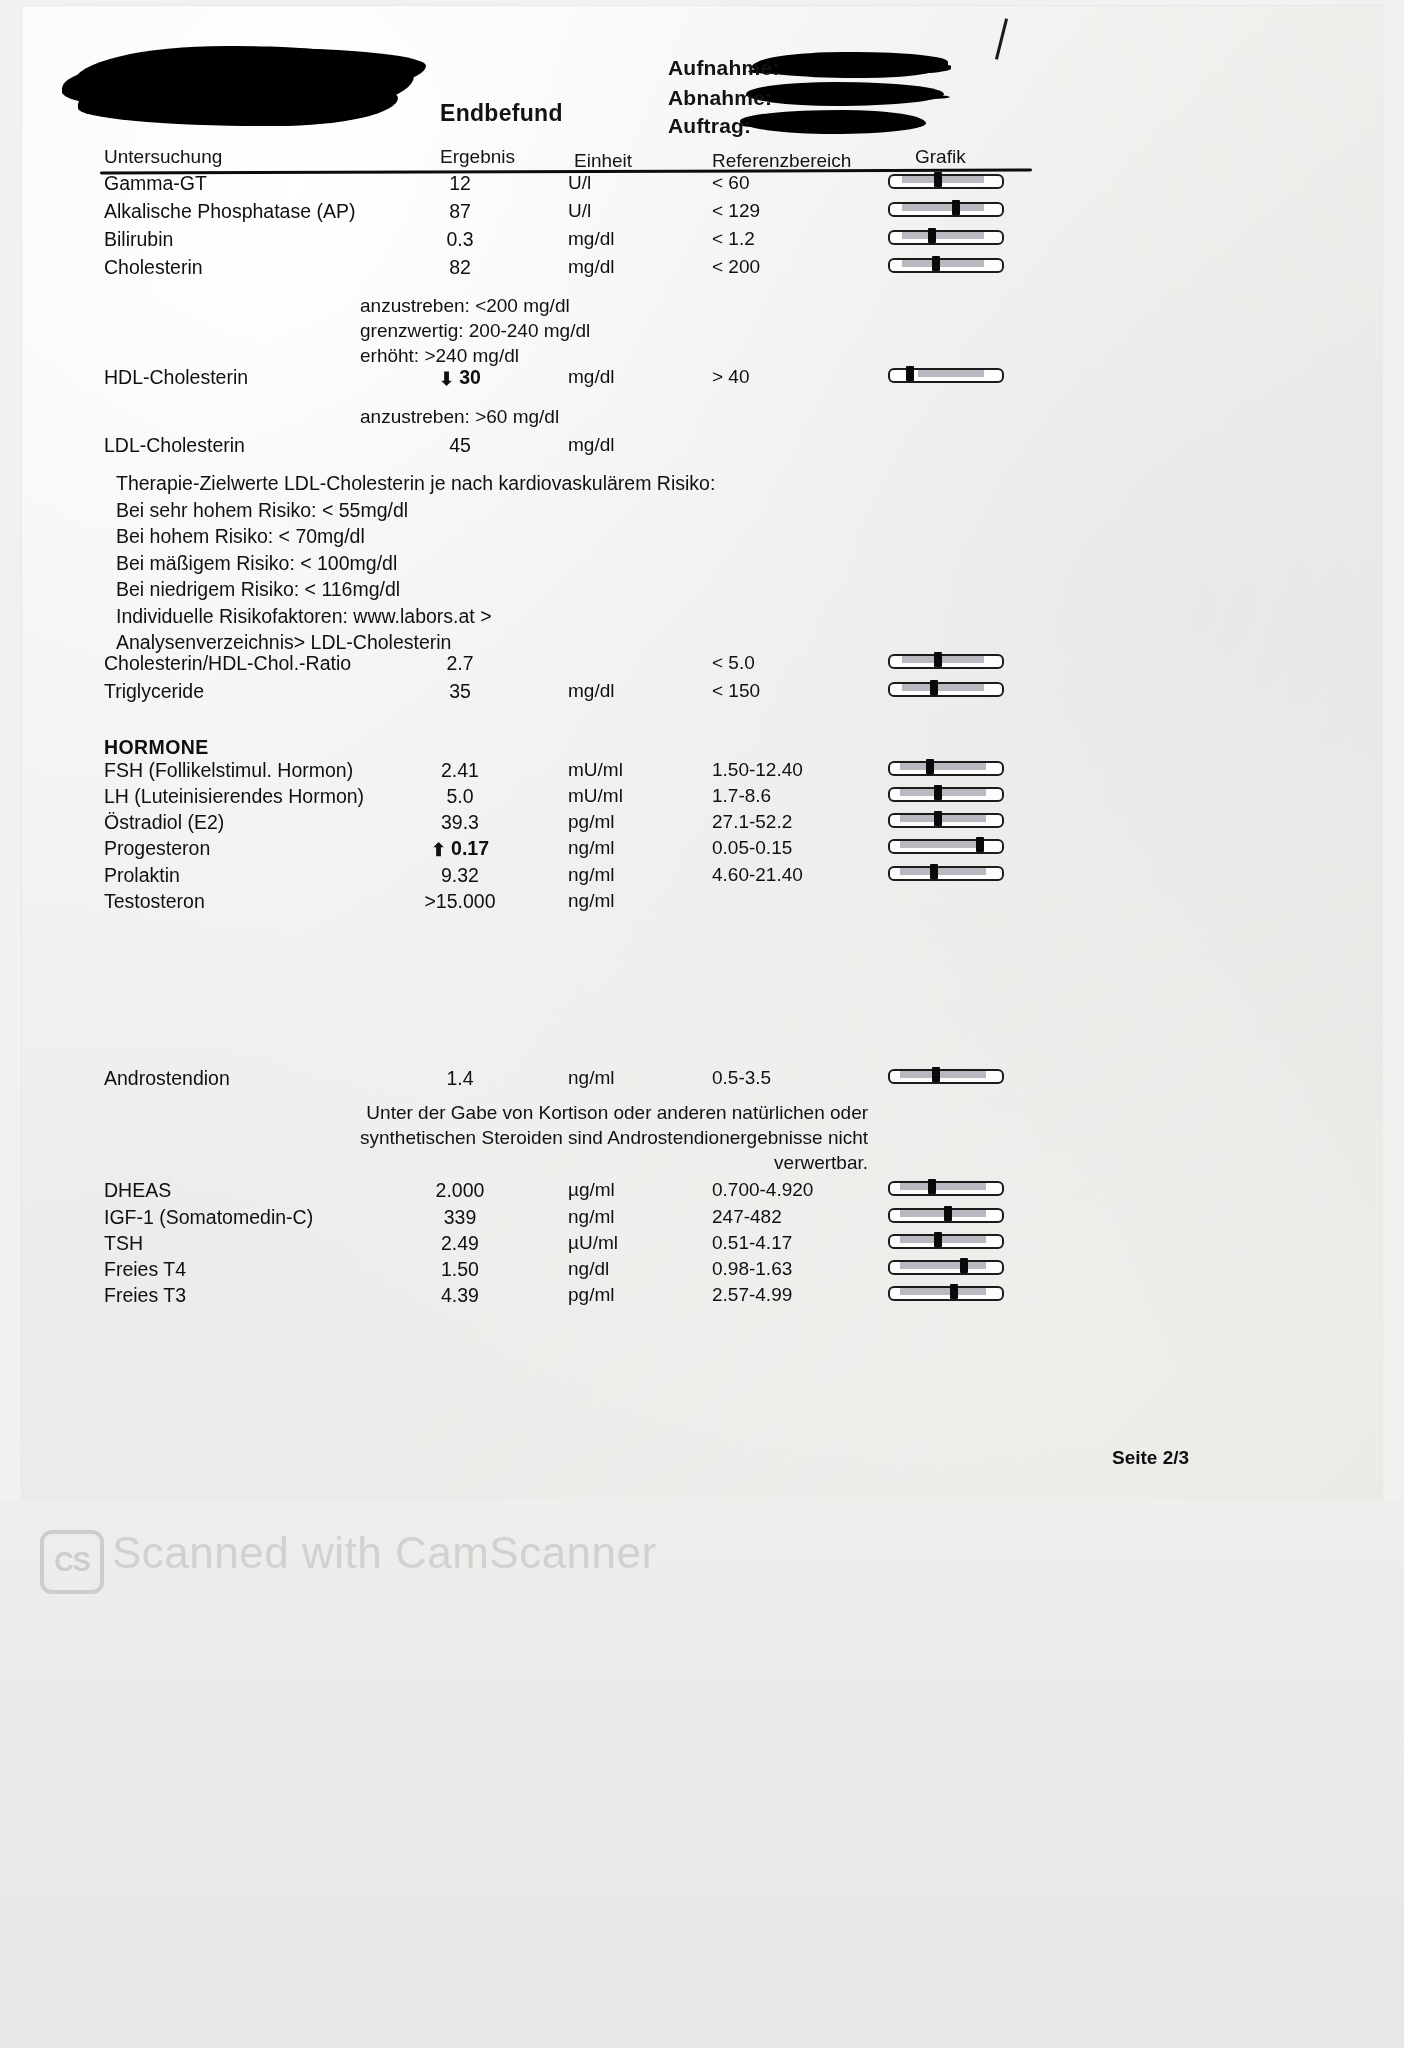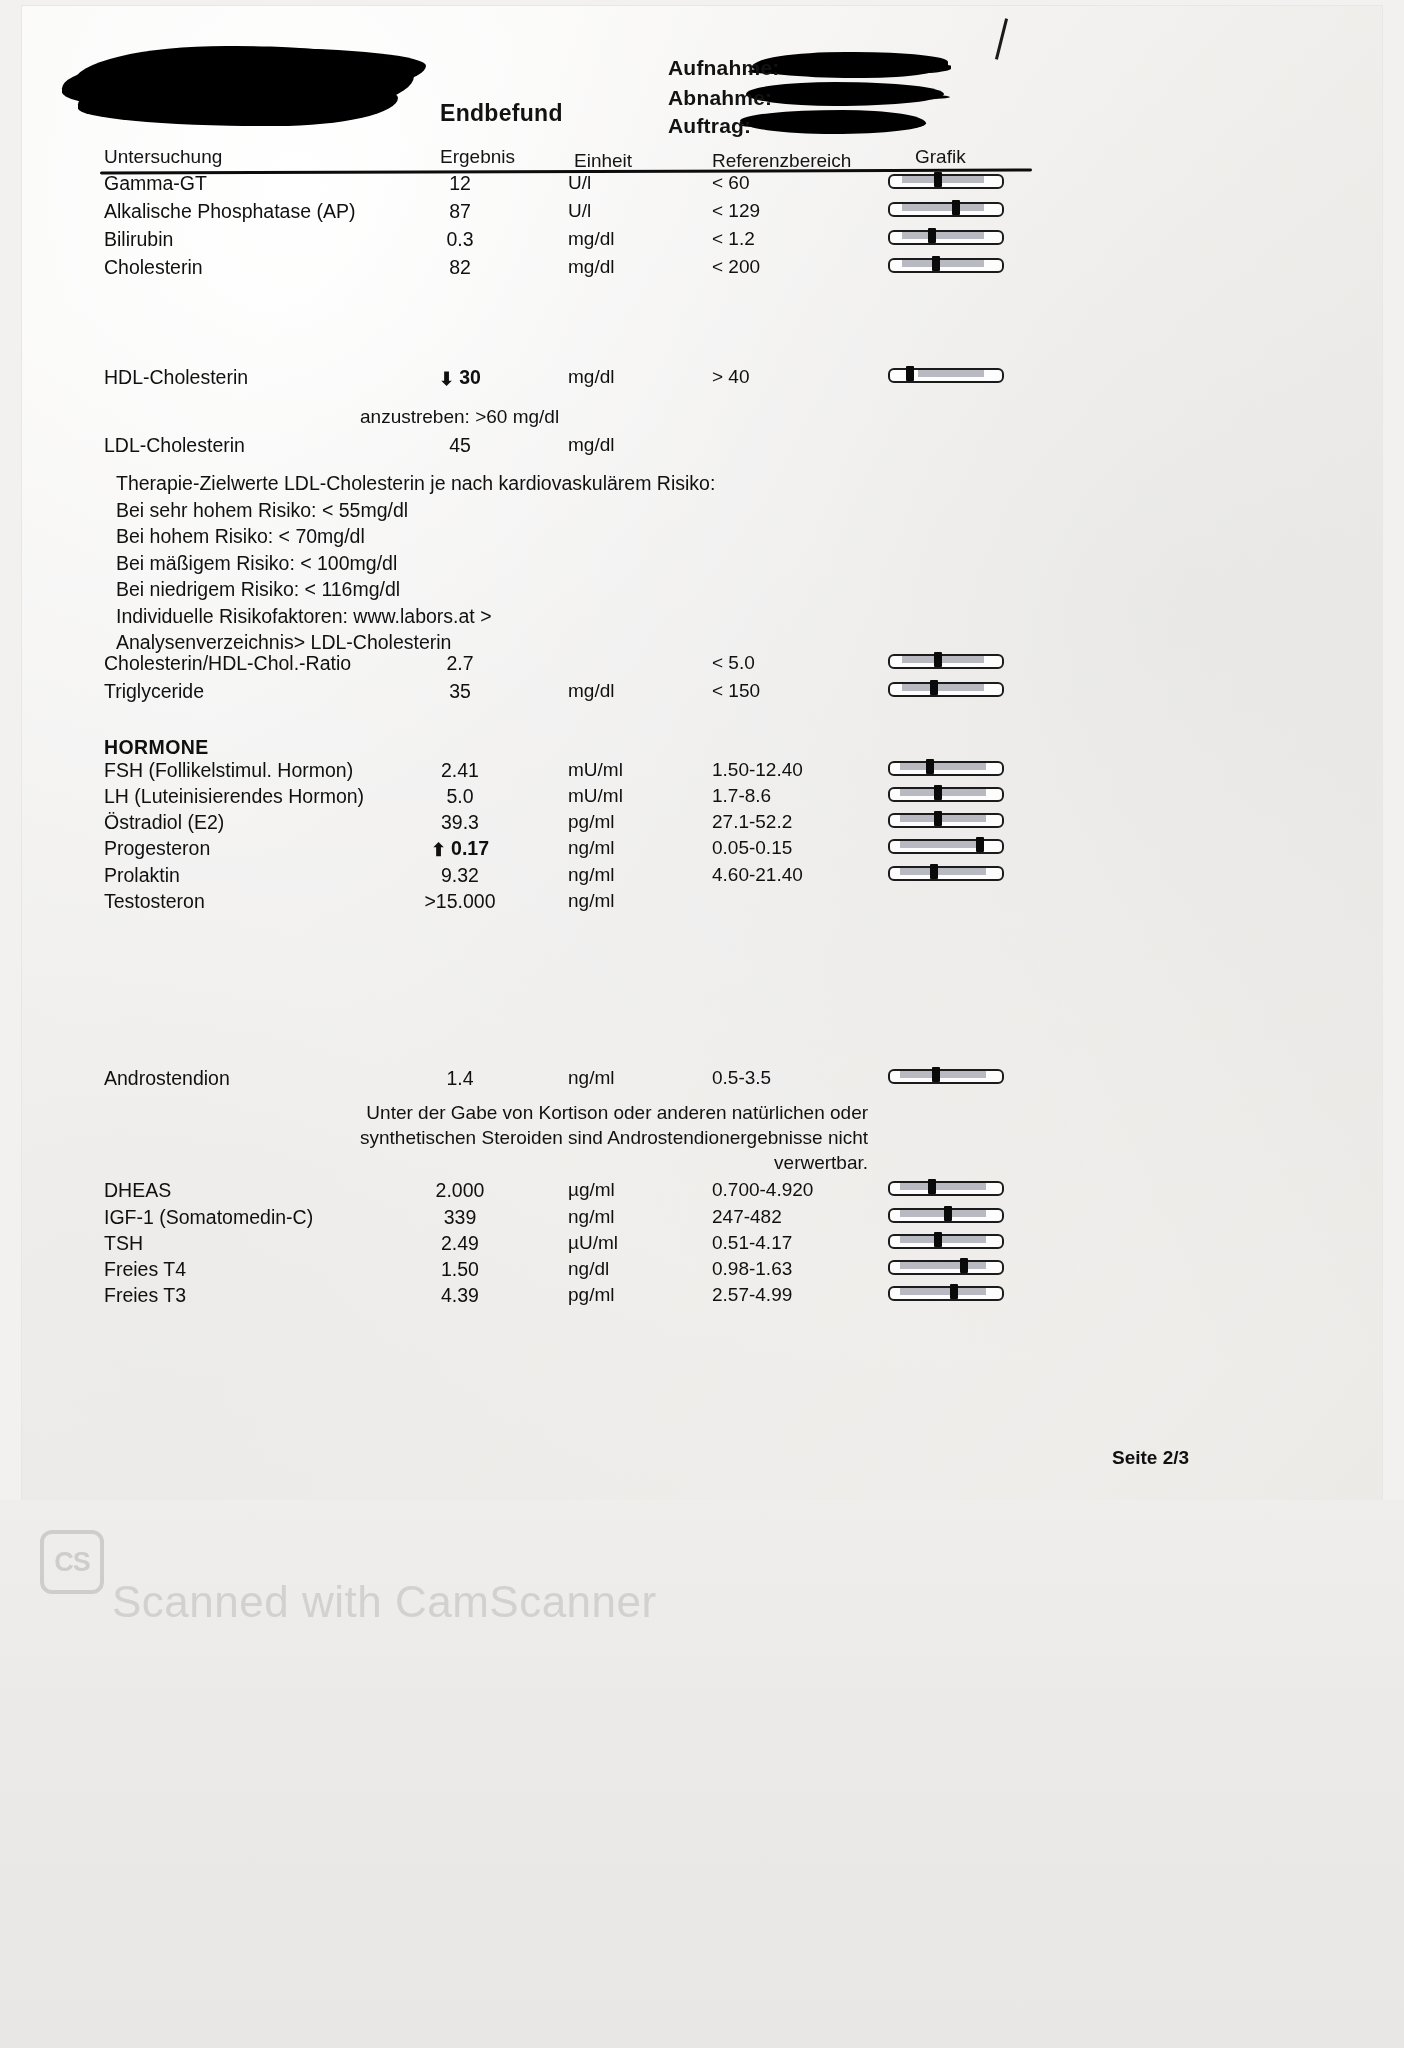--- a/index.html
+++ b/index.html
@@ -86,21 +86,21 @@
     letter-spacing:.4px;}
 
   .seite{position:absolute;left:1112px;top:1447px;font-size:19px;font-weight:700;}
 
   
   .cs-logo{position:absolute;left:40px;top:1530px;width:56px;height:56px;
     border-radius:12px;border:4px solid #cfcdcb;display:flex;
     align-items:center;justify-content:center;}
   .cs-logo span{font-size:27px;font-weight:700;color:#cfcdcb;
     letter-spacing:-1px;}
-  .cs-text{position:absolute;left:112px;top:1577px;font-size:44px;
+  .cs-text{position:absolute;left:112px;top:1528px;font-size:44px;
     color:#d3d1cf;letter-spacing:.5px;}
 </style>
 </head>
 <body>
 
 <div class="page">
   <div class="sheet"></div>
   <div class="lower"></div>
 
   <div class="content">
@@ -119,20 +119,23 @@
 
     <div class="colhdr" style="left:104px;top:146px;">Untersuchung</div>
     <div class="colhdr" style="left:440px;top:146px;">Ergebnis</div>
     <div class="colhdr" style="left:574px;top:150px;">Einheit</div>
     <div class="colhdr" style="left:712px;top:150px;">Referenzbereich</div>
     <div class="colhdr" style="left:915px;top:146px;">Grafik</div>
     <div class="rule"></div>
 
     <div class="section-title" style="top:736px;">HORMONE</div>
 
+    <div class="note" style="left:360px;top:293px;">anzustreben: &lt;200 mg/dl
+grenzwertig: 200-240 mg/dl
+erhöht: &gt;240 mg/dl</div>
     <div class="note" style="left:360px;top:404px;">anzustreben: &gt;60 mg/dl</div>
     <div class="note-ind" style="left:116px;top:470px;">Therapie-Zielwerte LDL-Cholesterin je nach kardiovaskulärem Risiko:
 Bei sehr hohem Risiko: &lt; 55mg/dl
 Bei hohem Risiko: &lt; 70mg/dl
 Bei mäßigem Risiko: &lt; 100mg/dl
 Bei niedrigem Risiko: &lt; 116mg/dl
 Individuelle Risikofaktoren: www.labors.at &gt;
 Analysenverzeichnis&gt; LDL-Cholesterin</div>
     <div class="note" style="left:360px;top:1100px;text-align:right;">Unter der Gabe von Kortison oder anderen natürlichen oder
 synthetischen Steroiden sind Androstendionergebnisse nicht

